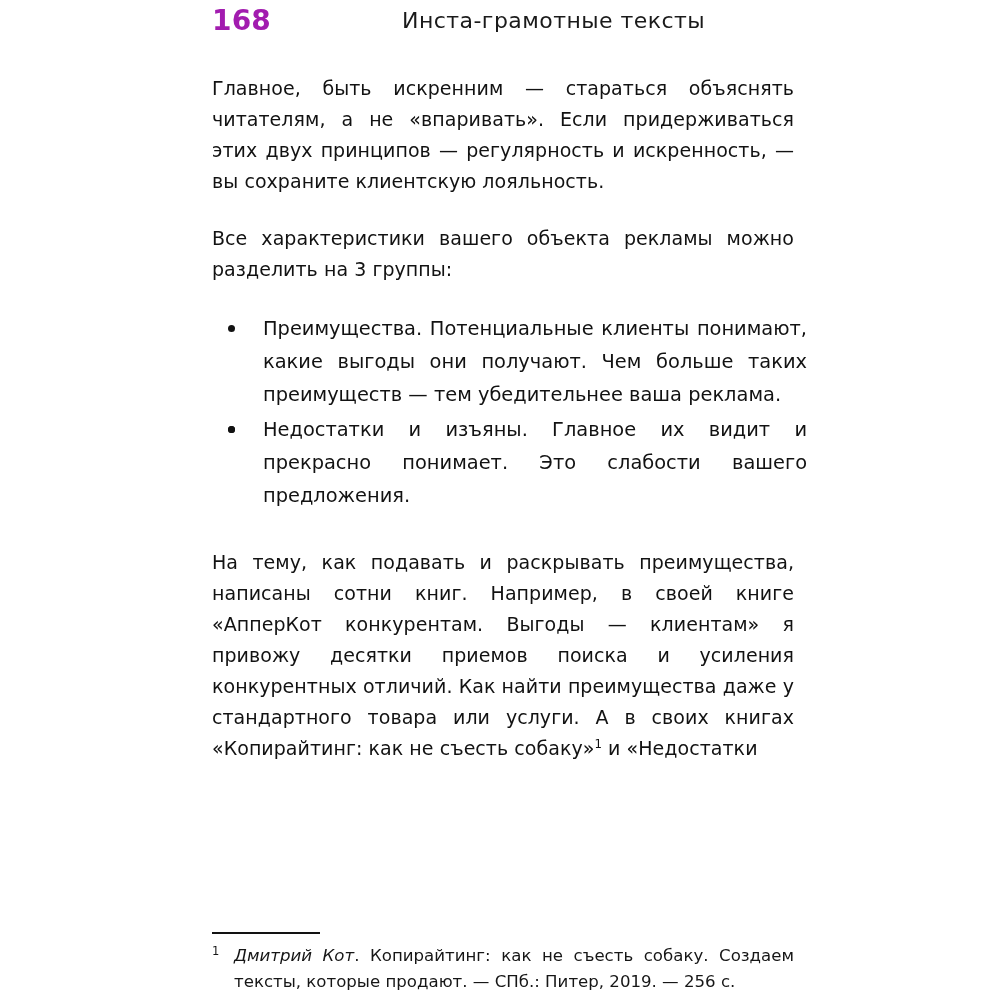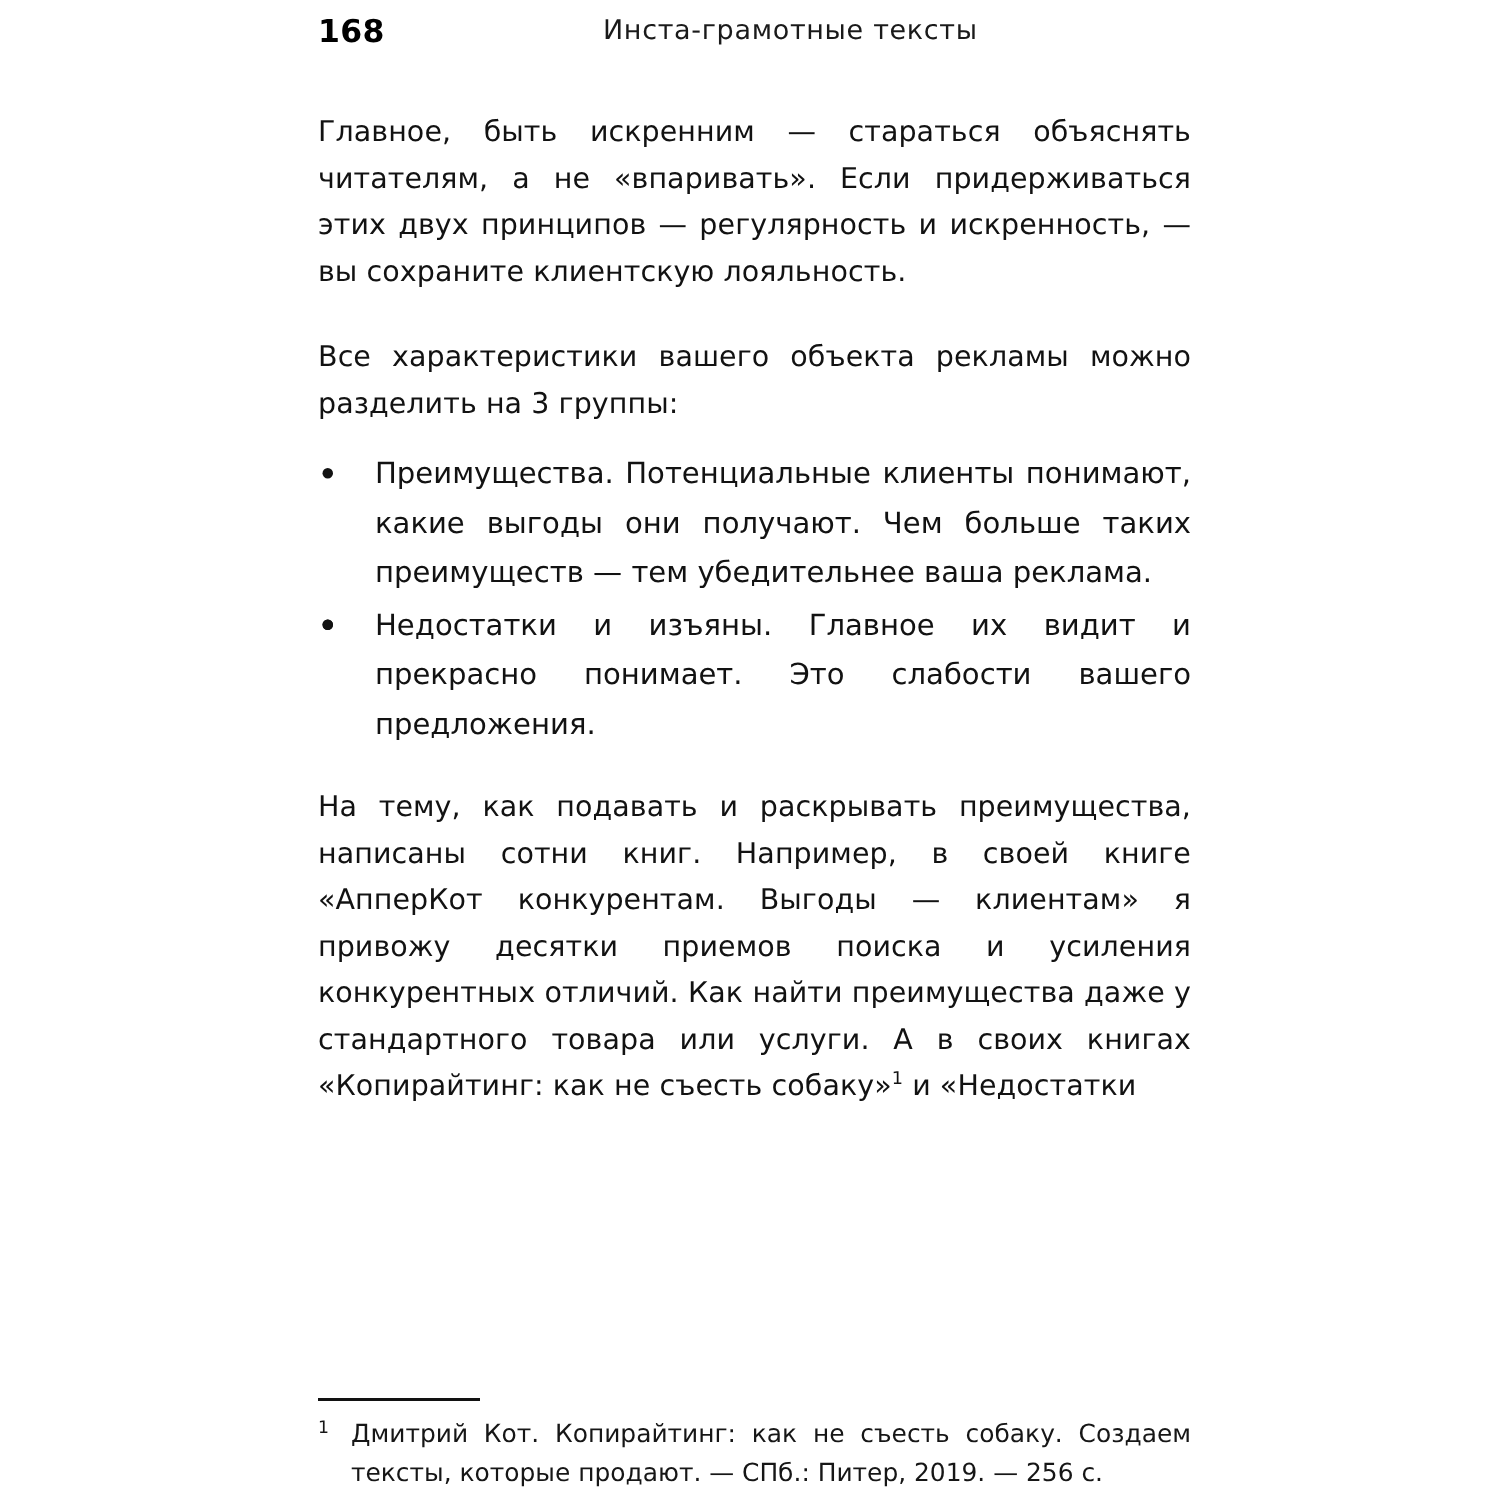--- a/index.html
+++ b/index.html
@@ -31,31 +31,31 @@
     position: absolute;
     left: 212px;
     top: 8px;
     width: 582px;
     height: 30px;
   }
   .folio {
     position: absolute;
     left: 0;
     top: 0;
-    font-size: 21px;
+    font-size: 28px;
     font-weight: bold;
     letter-spacing: 0.2px;
     line-height: 26px;
-    color: #000000;
+    color: #a21caf;
   }
   .head-title {
     position: absolute;
     left: 190px;
     top: 2px;
-    font-size: 18px;
+    font-size: 22px;
     letter-spacing: 0.45px;
     line-height: 22px;
     color: #1a1a1a;
     white-space: nowrap;
   }
 
   
   .column {
     position: absolute;
     left: 212px;
@@ -72,21 +72,21 @@
     color: #121212;
     letter-spacing: 0.05px;
   }
 
   .gap-par { height: 26px; }
   .gap-list-top { height: 14px; }
   .gap-list-bottom { height: 22px; }
 
   
   ul.bullets {
-    margin: 0;
+    margin: 13px;
     padding: 0;
     list-style: none;
   }
   ul.bullets li {
     position: relative;
     margin: 0 0 2px 0;
     padding-left: 38px;
     font-size: 19.4px;
     line-height: 33px;
     text-align: justify;
@@ -129,20 +129,21 @@
   }
   .footnote-marker {
     position: absolute;
     left: 0;
     top: 1px;
     font-size: 11.5px;
     line-height: 14px;
     color: #161616;
   }
   .fn-author {
+    font-style: italic;
   }
   sup.fn-ref {
     font-size: 0.62em;
     vertical-align: super;
     line-height: 0;
   }
 </style>
 </head>
 <body>
 

